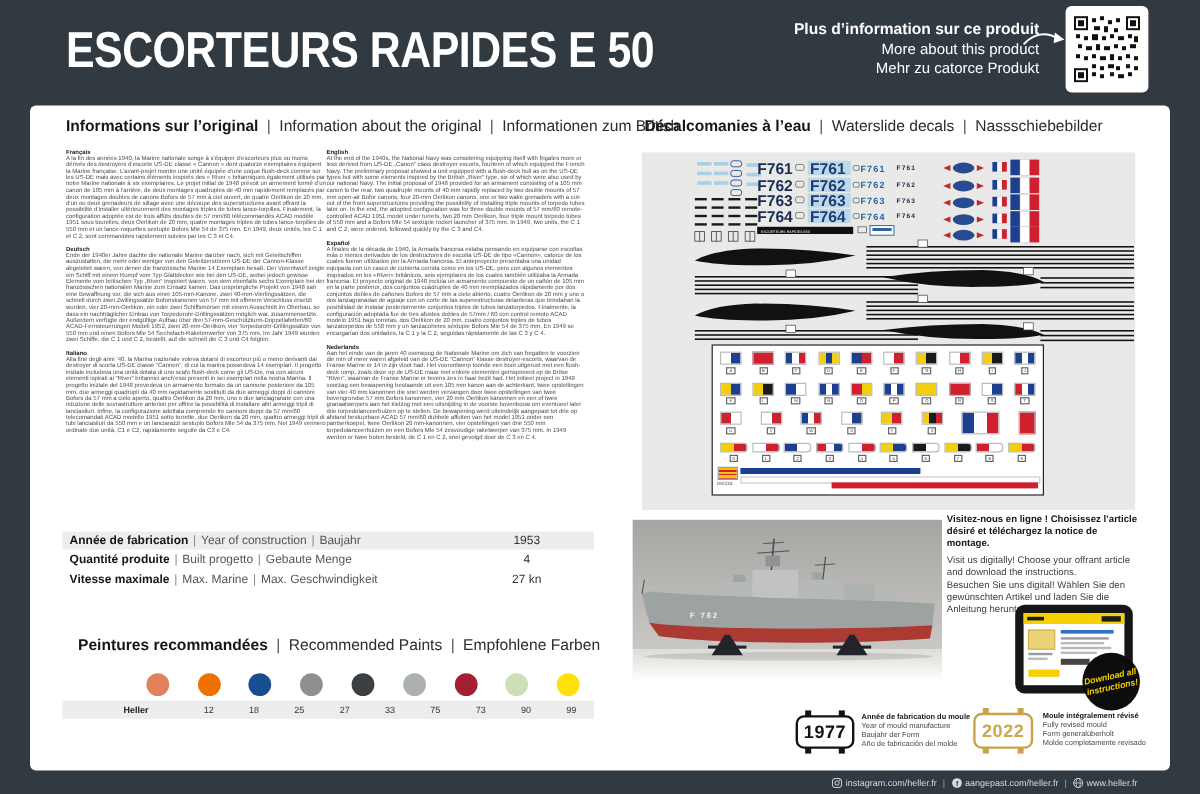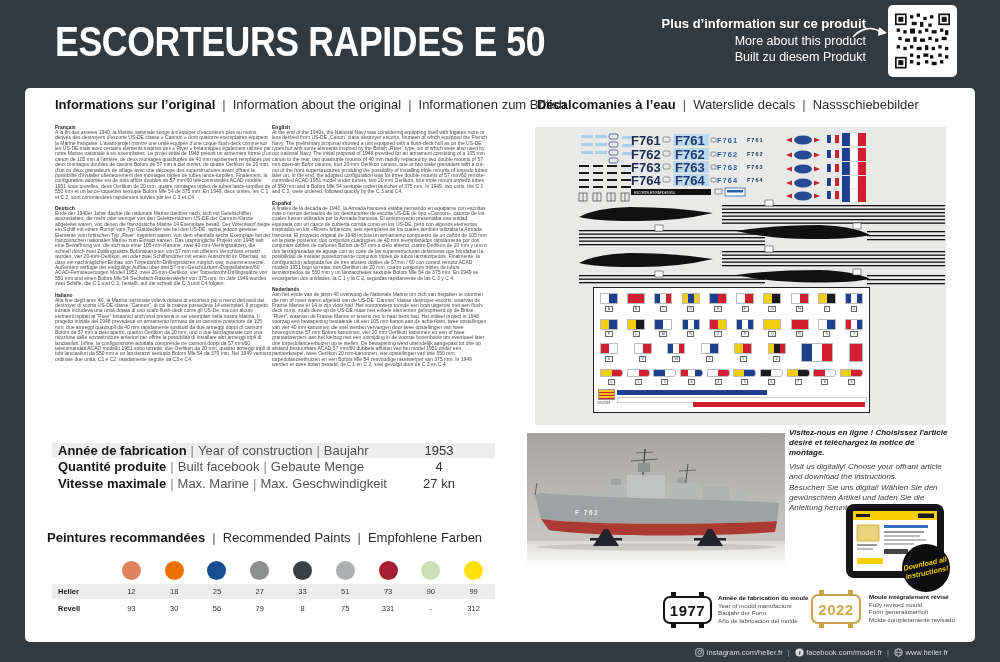--- a/index.html
+++ b/index.html
@@ -22,54 +22,54 @@
   .hsep::before{content:"|";margin:0 7px;font-weight:300;color:#555;}
 
   
   .pcol{width:434px;transform:scale(0.5);transform-origin:0 0;color:#4a4a49;}
   .para{margin-bottom:11px;}
   .plang{display:block;font-size:10px;line-height:11px;color:#222;}
   .ptext{display:block;font-size:10px;line-height:10.8px;}
 
   
   .spec{left:52px;top:443px;width:443px;}
-  .srow{position:relative;height:14.6px;margin-bottom:1.8px;display:flex;align-items:center;padding-left:6px;font-size:13px;color:#555;box-sizing:border-box;}
+  .srow{position:relative;height:14.6px;margin-bottom:1.8px;display:flex;align-items:center;padding-left:6px;font-size:10px;color:#555;box-sizing:border-box;}
   .srow b{color:#161615;margin-right:0;}
   .ssep::before{content:"|";margin:0 4px;color:#888;}
   .shade{background:#ededed;}
   .sval{position:absolute;left:331px;width:112px;text-align:center;color:#333;}
 
   
   .pgrid{display:grid;grid-template-columns:58px repeat(9,1fr);align-items:center;}
   .paints{left:52px;top:558px;width:443px;}
   .pdots{height:24px;}
   .dotc{display:flex;justify-content:center;}
   .dot{width:19px;height:19px;border-radius:50%;display:block;}
-  .pline{height:15px;font-size:7.5px;color:#333;margin-top:2px;}
+  .pline{height:15px;font-size:7.5px;color:#333;margin-top:2px;padding-left:45px;}
   .pline b{padding-left:6px;font-size:7.5px;color:#161615;}
   .pline span{text-align:center;}
 
   
   .decal-sheet{left:535px;top:127px;width:411px;height:298px;background:#e9e9e8;}
   .flag-box{position:absolute;left:58px;top:160px;width:277px;height:126px;background:#fff;border:1.3px solid #222;box-sizing:border-box;}
   .frow{display:flex;justify-content:space-between;padding:0 6px;align-items:flex-start;}
   .r1{margin-top:5px;} .r2{margin-top:7px;} .r3{margin-top:6px;} .r4{margin-top:7px;}
   .sf{display:flex;flex-direction:column;align-items:center;gap:1.5px;}
   .sf-f{width:16px;height:9px;display:block;border:0.3px solid #bbb;}
   .pen{height:6px;width:21px;border-radius:0 3px 3px 0;}
   .sf-t{font-size:3.5px;line-height:4.2px;border:0.4px solid #666;padding:0 1.5px;color:#333;font-style:normal;text-decoration:none;background:#fff;}
   .fb-bottom{position:absolute;left:3px;bottom:3px;right:3px;height:20px;}
   .fb-logo{position:absolute;left:1px;top:0;width:15px;height:9px;background:repeating-linear-gradient(180deg,#f4c400 0 2px,#d01f2e 2px 3px);border:0.4px solid #999;}
   .fb-code{position:absolute;left:0;top:11px;font-size:4px;color:#444;}
   .bar-navy{position:absolute;left:20px;top:1px;width:150px;height:5px;background:#1d3f8f;}
   .bar-white{position:absolute;left:20px;top:7.5px;width:248px;height:4px;background:#fff;border:0.3px solid #ccc;}
   .bar-red{position:absolute;left:96px;top:13px;width:172px;height:5px;background:#d01f2e;}
 
   
-  .online{left:789px;top:428px;width:162px;font-size:8px;line-height:10px;color:#3e3e3d;font-style:italic;}
+  .online{left:789px;top:428px;width:162px;font-size:8px;line-height:10px;color:#3e3e3d;}
   .online .ofr{font-weight:700;color:#161615;margin-bottom:4px;}
   .online .ode{margin-top:1px;}
 
   
   .mbadge{display:flex;align-items:center;justify-content:center;border-radius:7px;font-weight:800;}
   .badge77{left:663px;top:596px;width:45px;height:24px;border:2.6px solid #141414;font-size:15px;color:#141414;letter-spacing:0.5px;}
   .badge22{left:811px;top:594px;width:46px;height:26px;border:2.6px solid #c8a34b;font-size:15px;color:#cda94e;letter-spacing:0.5px;}
   .nub{position:absolute;width:5px;height:5px;}
   .nub.k{background:#141414;} .nub.g{background:#c8a34b;}
   .mtext{font-size:6.2px;line-height:7.5px;color:#4a4a49;}
@@ -86,21 +86,21 @@
 </head>
 <body>
 
 <div class="page">
 
   <div class="abs title">ESCORTEURS RAPIDES E 50</div>
 
   <div class="abs more-info">
     <b>Plus d’information sur ce produit</b><br>
     <span>More about this product</span><br>
-    <span>Built zu diesem Produkt</span>
+    <span>Mehr zu catorce Produkt</span>
   </div>
 
   <svg class="abs" style="left:852px;top:24px" width="36" height="18">
     <path d="M1,13 C9,4 20,2 29,8" stroke="#fff" stroke-width="1.6" fill="none"></path>
     <polygon points="27,3 35,9 26,12" fill="#fff"></polygon>
   </svg>
 
   <div class="abs qr-box">
     <svg width="55" height="56" viewBox="0 0 33 33">
       <g fill="#111">
@@ -192,30 +192,30 @@
       <span class="ptext">Aan het einde van de jaren 40 overwoog de Nationale Marine om zich van fregatten te voorzien die min of meer waren afgeleid van de US-DE “Cannon” klasse destroyer-escorts, waarvan de Franse Marine er 14 in zijn vloot had. Het voorontwerp toonde een boot uitgerust met een flush-deck romp, zoals deze op de US-DE maar met enkele elementen geïnspireerd op de Britse “River”, waarvan de Franse Marine er tevens zes in haar bezit had. Het initieel project in 1948 voorzag een bewapening bestaande uit een 105 mm kanon aan de achterkant, twee opstellingen van vier 40 mm kanonnen die snel werden vervangen door twee opstellingen van twee bovengrondse 57 mm Bofors kanonnen, vier 20 mm Oerlikon kanonnen en een of twee granaatwerpers aan het kielzog met een uitsnijding in de voorste bovenbouw om eventueel later drie torpedolanceerbuizen op te stellen. De bewapening werd uiteindelijk aangepast tot drie op afstand bestuurbare ACAD 57 mm/60 dubbele affuiten van het model 1951 onder een pantserkoepel, twee Oerlikon 20 mm-kanonnen, vier opstellingen van drie 550 mm torpedolanceerbuizen en een Bofors Mle 54 zesvoudige raketwerper van 375 mm. In 1949 werden er twee boten besteld, de C 1 en C 2, snel gevolgd door de C 3 en C 4.</span>
     </div>
   </div>
 
   <div class="abs spec">
     <div class="srow shade">
       <span class="slabel"><b>Année de fabrication</b><span class="ssep"></span><span>Year of construction</span><span class="ssep"></span><span>Baujahr</span></span>
       <span class="sval">1953</span>
     </div>
     <div class="srow">
-      <span class="slabel"><b>Quantité produite</b><span class="ssep"></span><span>Built facebook</span><span class="ssep"></span><span>Gebaute Menge</span></span>
+      <span class="slabel"><b>Quantité produite</b><span class="ssep"></span><span>Built progetto</span><span class="ssep"></span><span>Gebaute Menge</span></span>
       <span class="sval">4</span>
     </div>
     <div class="srow">
       <span class="slabel"><b>Vitesse maximale</b><span class="ssep"></span><span>Max. Marine</span><span class="ssep"></span><span>Max. Geschwindigkeit</span></span>
       <span class="sval">27 kn</span>
     </div>
   </div>
 
-  <div class="abs heading" style="left:47px;top:530px">
+  <div class="abs heading" style="left:65px;top:530px">
     <b>Peintures recommandées</b><span class="hsep"></span><span>Recommended Paints</span><span class="hsep"></span><span>Empfohlene Farben</span>
   </div>
 
   <div class="abs paints">
     <div class="pgrid pdots">
       <span></span>
       <span class="dotc">
           <i class="dot" style="background: rgb(224, 131, 92);"></i>
         </span>
       <span class="dotc">
@@ -243,36 +243,24 @@
           <i class="dot" style="background: rgb(255, 225, 10);"></i>
         </span>
     </div>
     <div class="pgrid pline shade">
       <b>Heller</b>
       <span>12</span>
         <span>18</span>
         <span>25</span>
         <span>27</span>
         <span>33</span>
-        <span>51</span>
+        <span>75</span>
         <span>73</span>
         <span>90</span>
         <span>99</span>
-    </div>
-    <div class="pgrid pline">
-      <b>Revell</b>
-      <span>93</span>
-        <span>30</span>
-        <span>56</span>
-        <span>79</span>
-        <span>8</span>
-        <span>75</span>
-        <span>331</span>
-        <span>-</span>
-        <span>312</span>
     </div>
   </div>
 
   <div class="abs heading" style="left:537px;top:97px">
     <b>Décalcomanies à l’eau</b><span class="hsep"></span><span>Waterslide decals</span><span class="hsep"></span><span>Nassschiebebilder</span>
   </div>
 
   <div class="abs decal-sheet">
     <svg width="411" height="298" viewBox="0 0 411 298">
 
@@ -758,21 +746,21 @@
         <circle cx="7.5" cy="2.5" r="0.7" fill="currentColor"></circle>
       </svg>
       <span>instagram.com/heller.fr</span>
     </span>
     <span class="fsep"></span>
     <span class="flink">
       <svg width="9" height="9" viewBox="0 0 10 10">
         <circle cx="5" cy="5" r="4.5" fill="currentColor"></circle>
         <text x="5.2" y="7.6" font-size="6.5" font-weight="700" text-anchor="middle" fill="#323a41">f</text>
       </svg>
-      <span>facebook.com/model.fr</span>
+      <span>aangepast.com/heller.fr</span>
     </span>
     <span class="fsep"></span>
     <span class="flink">
       <svg width="9" height="9" viewBox="0 0 10 10">
         <circle cx="5" cy="5" r="4.2" fill="none" stroke="currentColor" stroke-width="0.9"></circle>
         <line x1="0.8" y1="5" x2="9.2" y2="5" stroke="currentColor" stroke-width="0.7"></line>
         <ellipse cx="5" cy="5" rx="1.9" ry="4.2" fill="none" stroke="currentColor" stroke-width="0.7"></ellipse>
       </svg>
       <span>www.heller.fr</span>
     </span>

